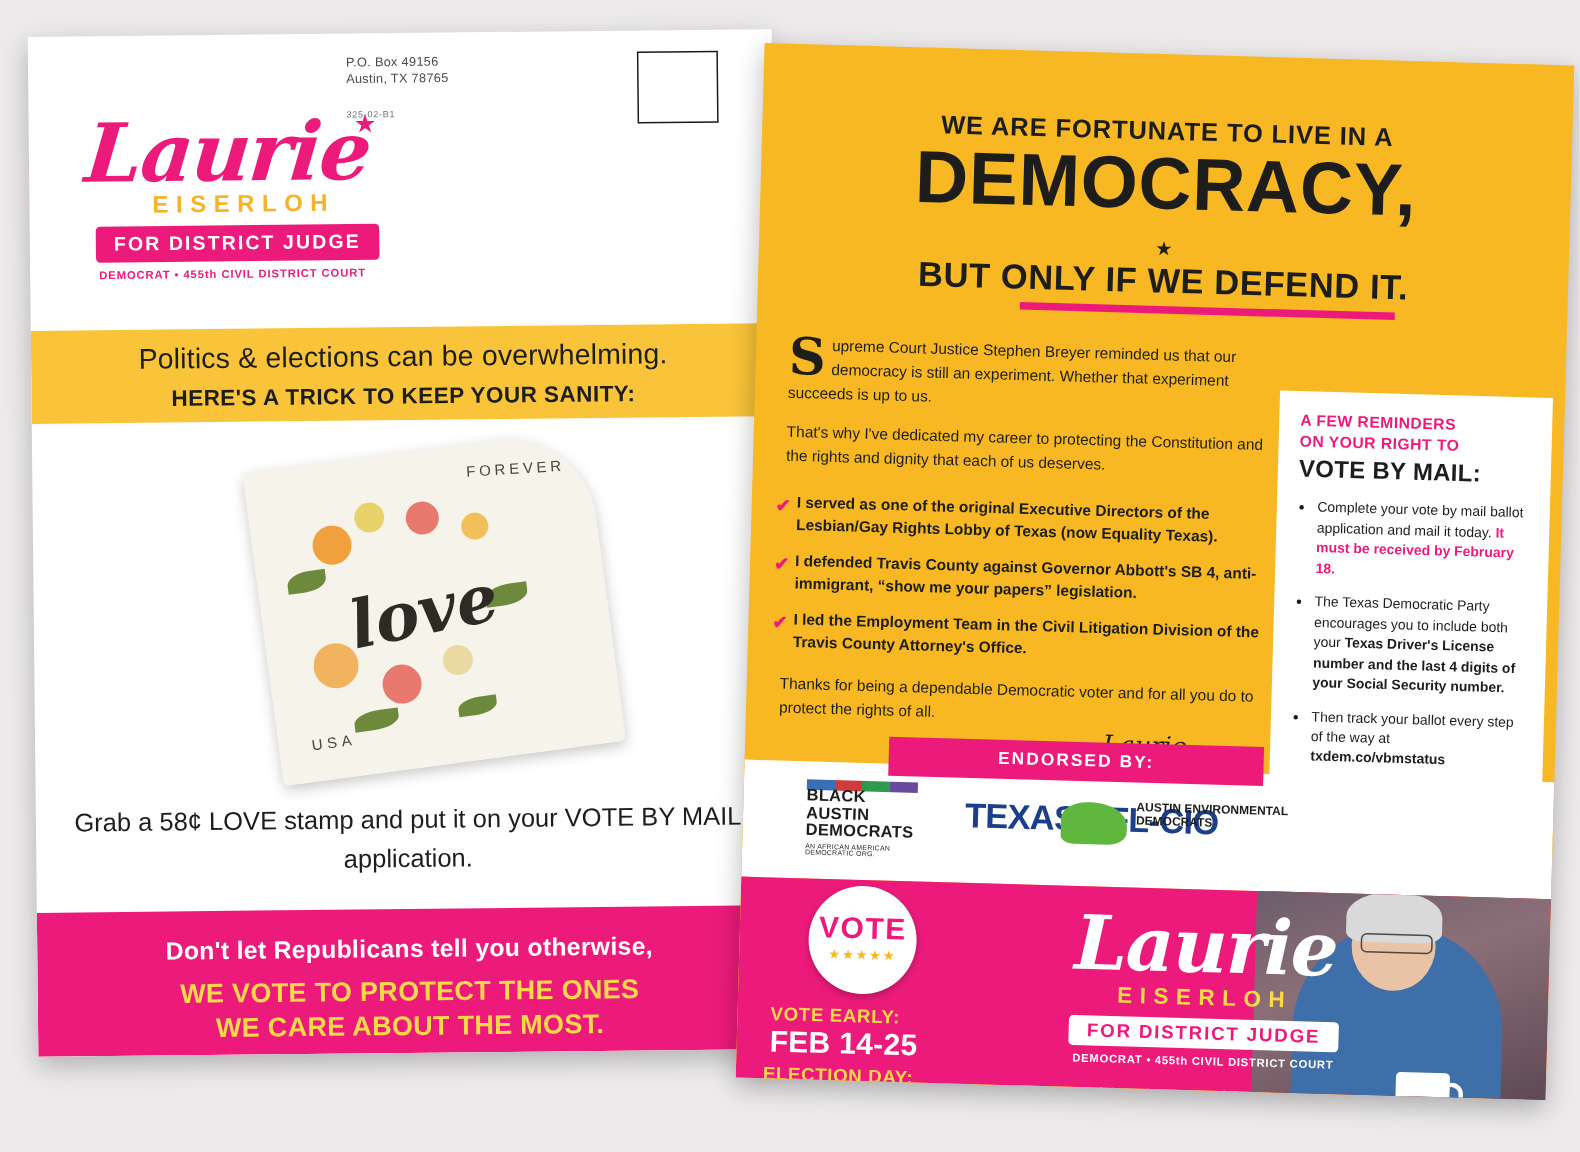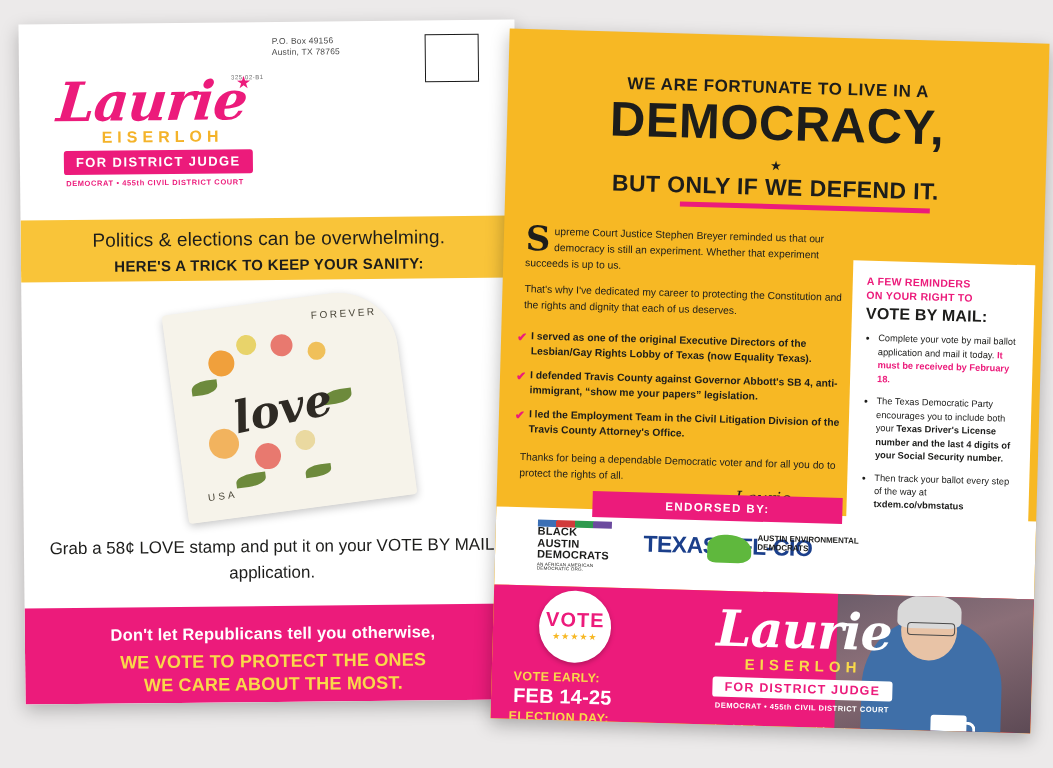--- a/index.html
+++ b/index.html
@@ -18,21 +18,20 @@
     width:496px; height:680px;
     background:#ffffff;
     box-shadow:0 6px 18px rgba(0,0,0,.25);
     transform:rotate(-0.6deg);
     overflow:hidden;
   }
   .addr-block{
     position:absolute; left:212px; top:14px;
     font-size:8.5px; color:#4a4a4a; line-height:1.35;
     letter-spacing:.2px;
-    margin-left:41px;
   }
   .addr-code{
     position:absolute; left:212px; top:52px;
     font-size:6px; color:#6f6f6f; letter-spacing:.5px;
   }
   .stamp-box{
     position:absolute; right:36px; top:14px;
     width:52px; height:46px; border:1.4px solid #1a1a1a;
     background:#fff;
   }

